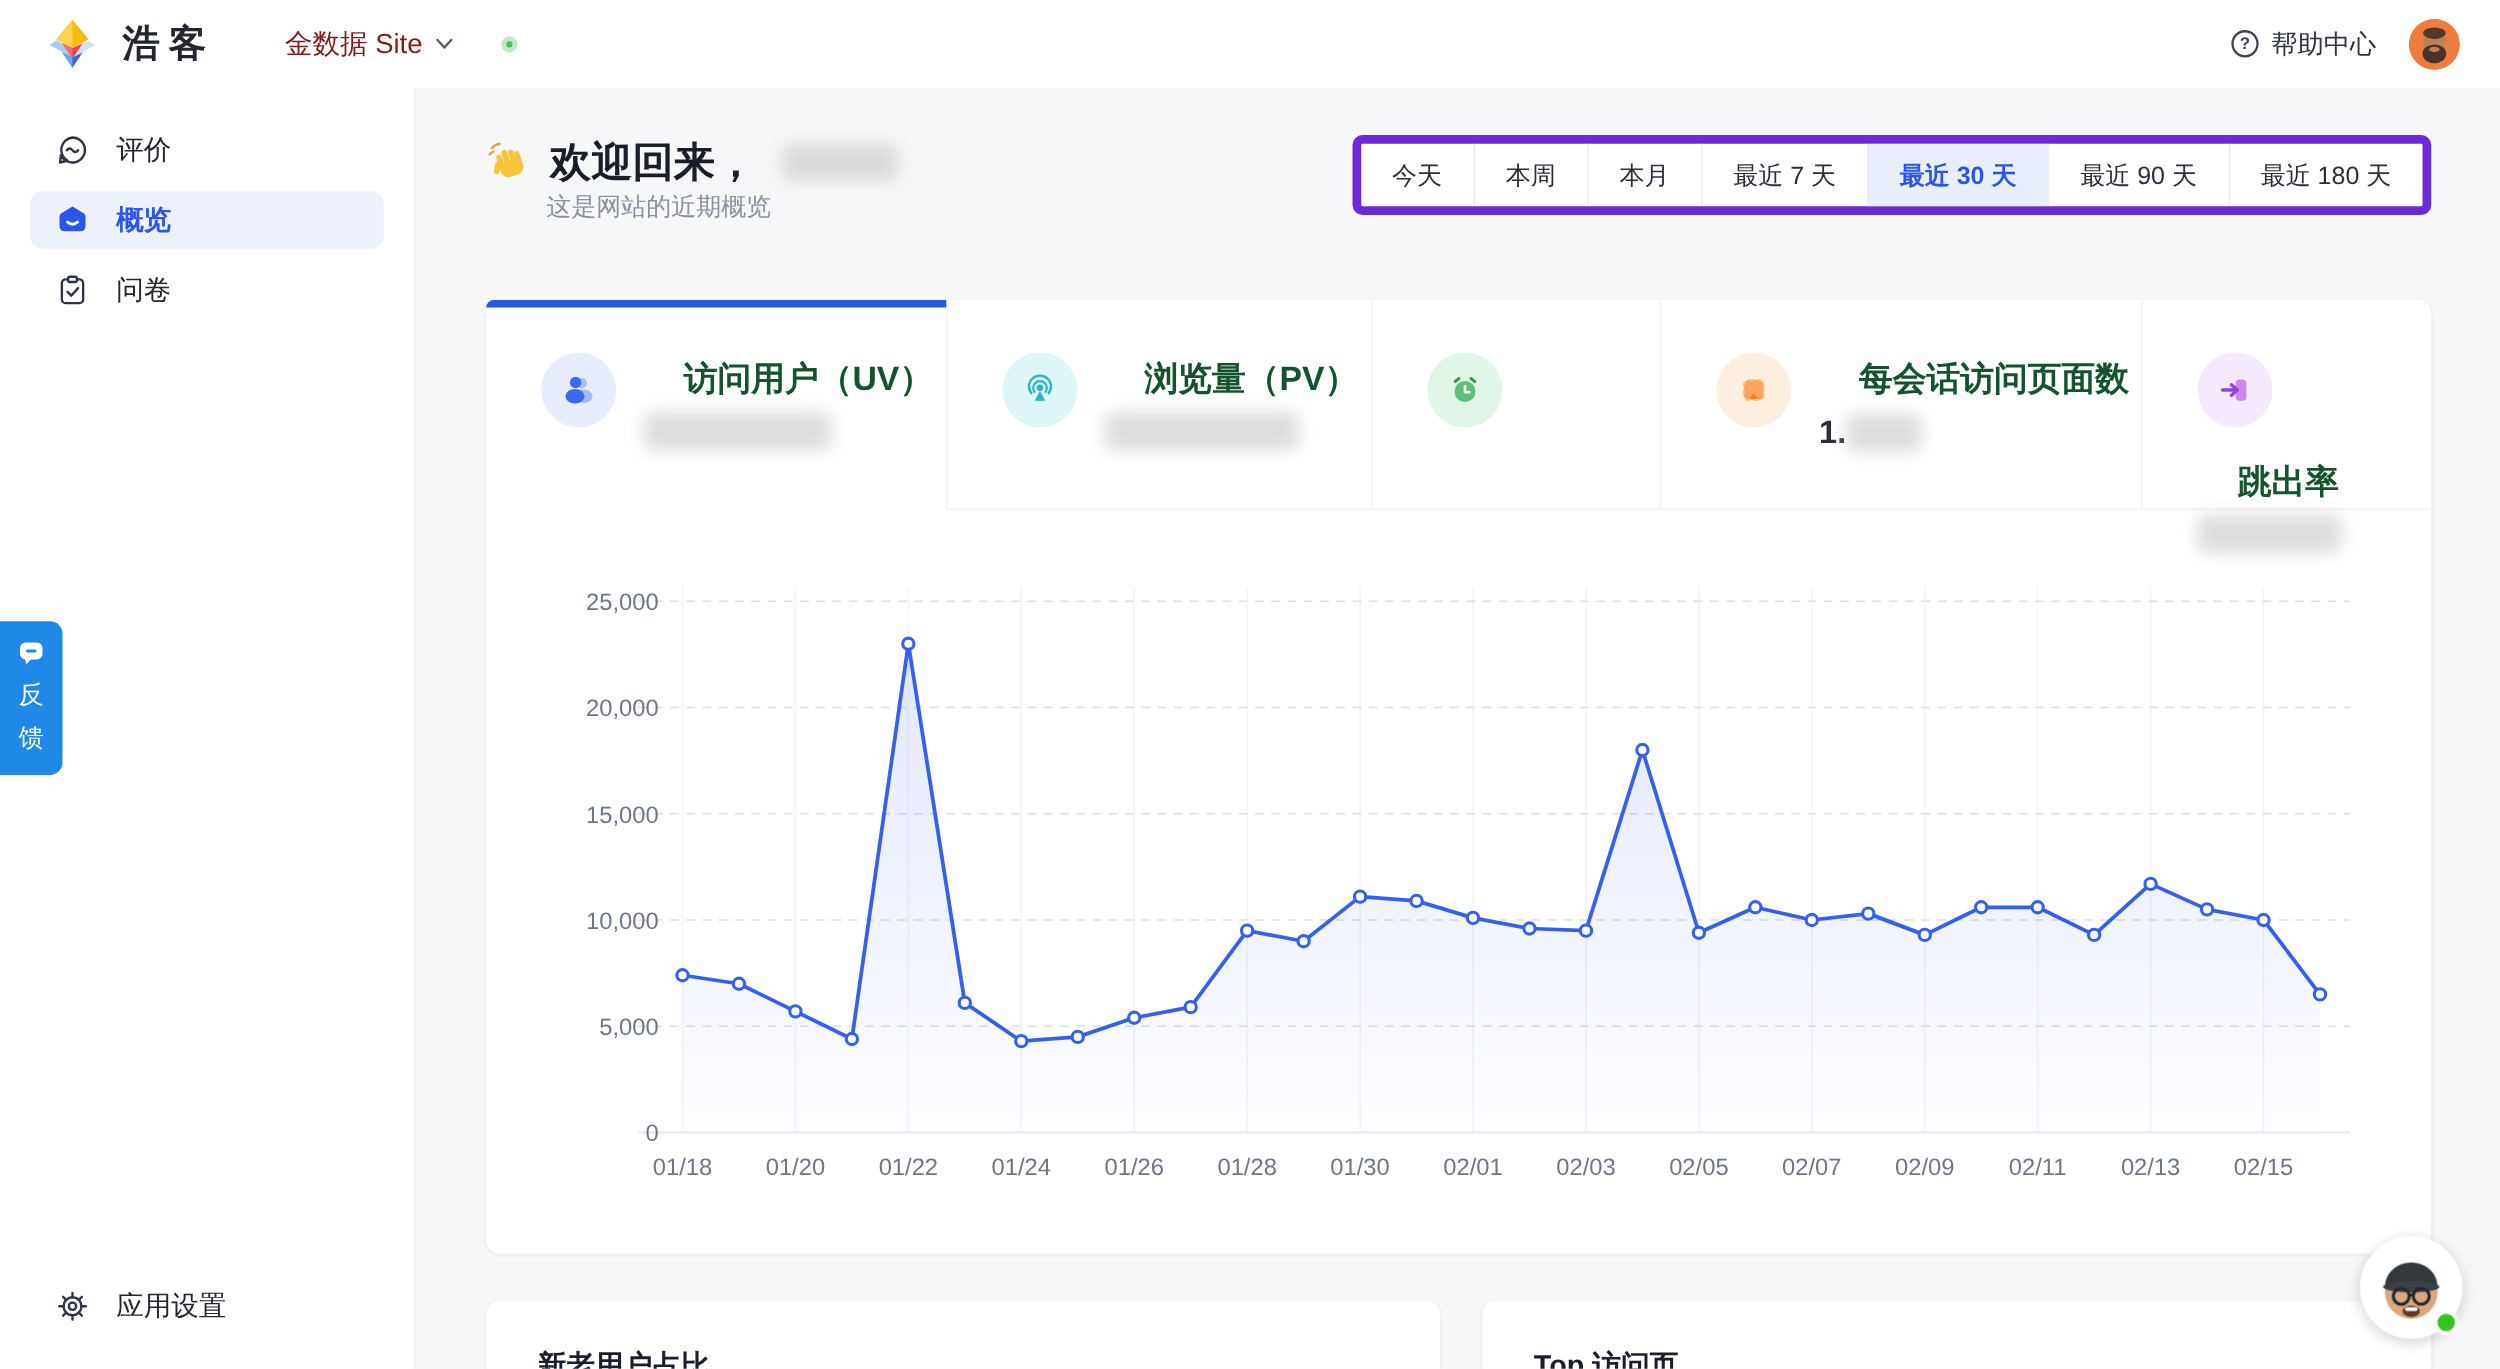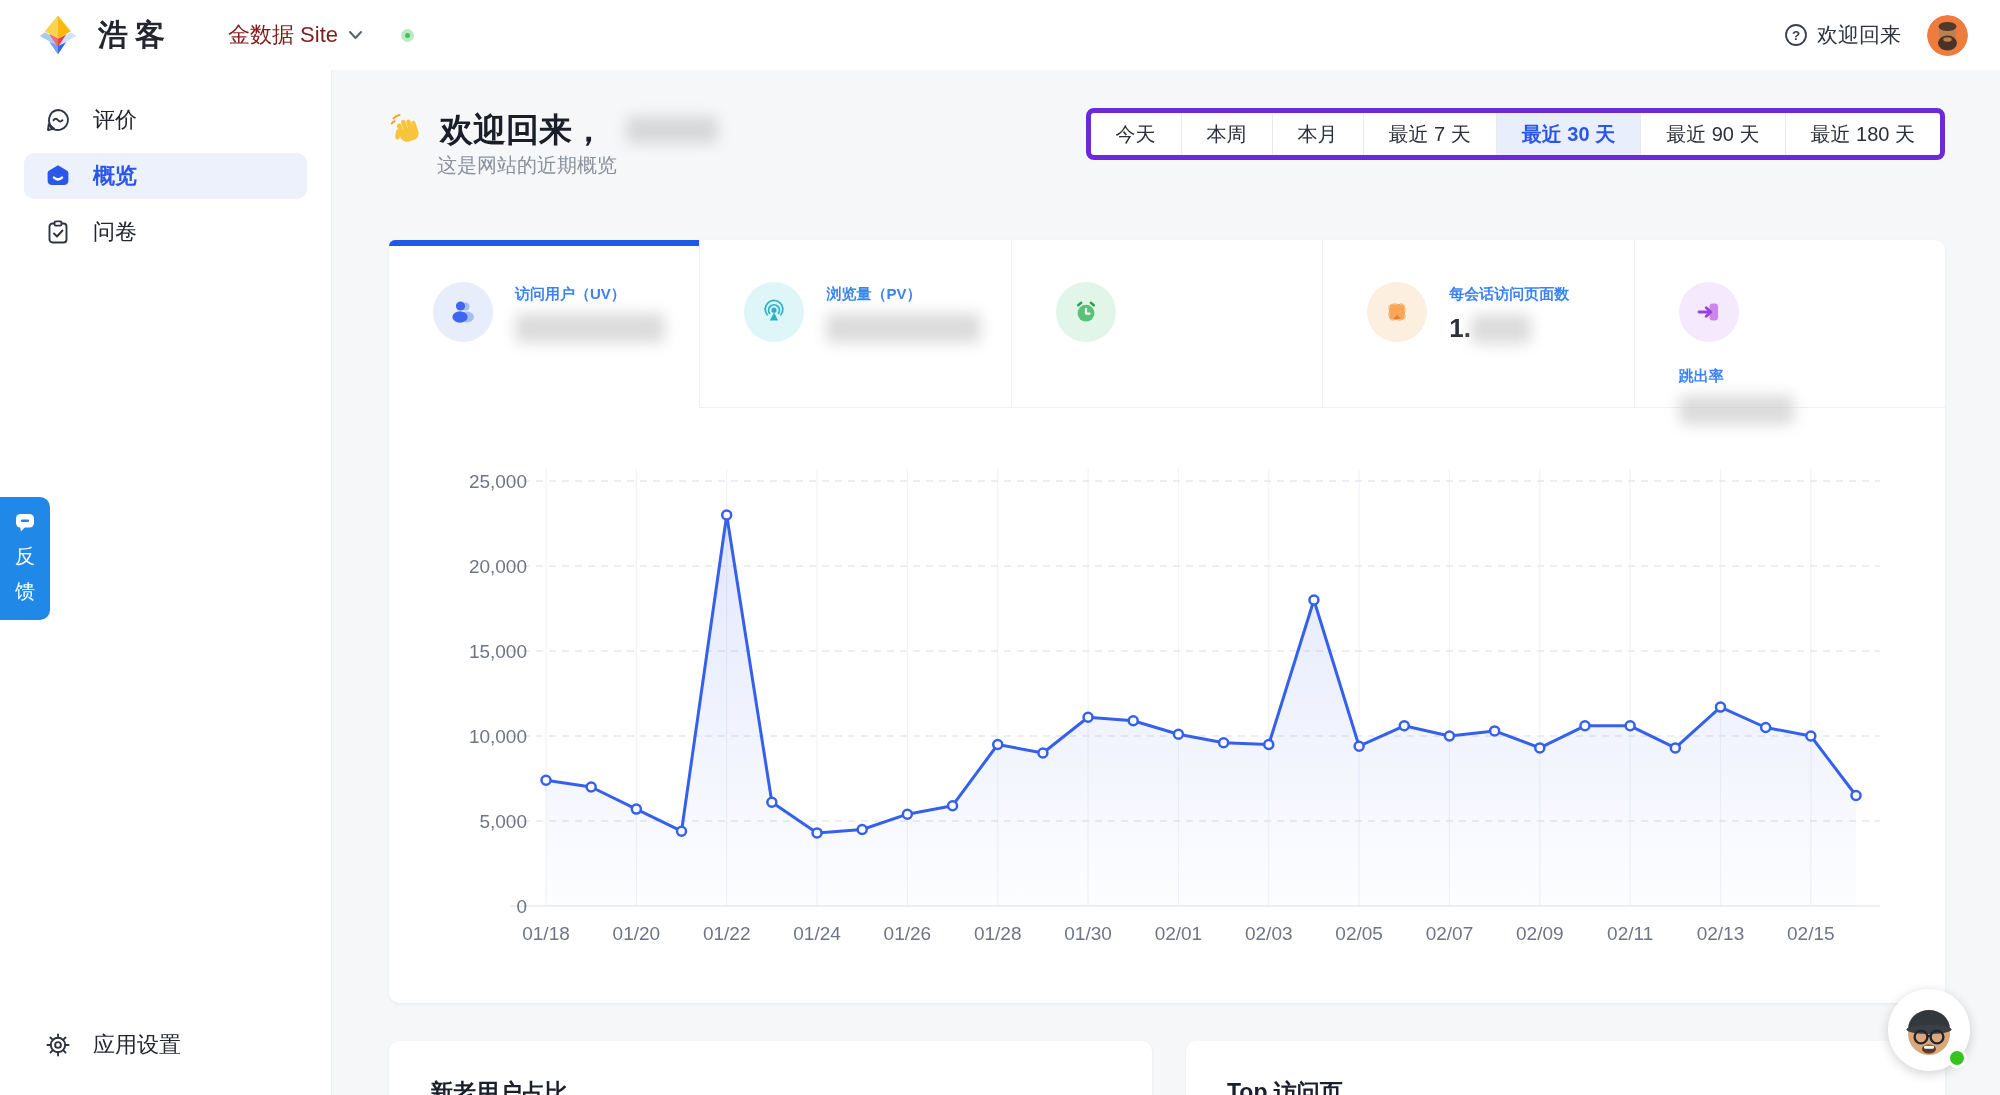--- a/index.html
+++ b/index.html
@@ -35,40 +35,40 @@
 
   
   .main { position:absolute; left:332px; top:70px; right:0; bottom:0; padding:38px 55px 0 57px; overflow:hidden; }
 
   .welcome-row { display:flex; align-items:flex-start; height:132px; }
   .welcome h1 { display:flex; align-items:center; gap:15px; font-size:33px; font-weight:700; color:#191E29; line-height:44px; }
   .welcome .sub { padding-left:48px; font-size:20px; color:#8A919E; }
   .blur-block { display:inline-block; background:#bfbfbf; opacity:.55; filter:blur(7px); border-radius:6px; }
   .name-blur { width:92px; height:28px; margin-left:6px; }
 
-  .seg-control { margin-left:auto; display:flex; height:52px; background:#fff;
-    border:5px solid #6d28d9; border-radius:8px; overflow:hidden; font-size:20px; color:#2A2F3A; }
+  .seg-control { margin-left:auto; display:flex; height:64px; background:#fff;
+    border:7px solid #6d28d9; border-radius:8px; overflow:hidden; font-size:20px; color:#2A2F3A; }
   .seg { display:flex; align-items:center; padding:0 25px; border-left:1px solid #E7EAEF; cursor:pointer; white-space:nowrap; }
   .seg:first-child { border-left:none; }
   .seg.active { background:#E9EEFC; color:#2B57E8; font-weight:700; }
 
   
   .overview-card { background:#fff; border-radius:10px; box-shadow:0 1px 3px rgba(16,24,40,.07); height:763px; }
   .stat-tabs { display:flex; height:168px; }
   .stat-tab { flex:1; position:relative; padding:42px 10px 0 44px; display:flex; gap:22px;
     border-right:1px solid #EEF0F4; border-bottom:1px solid #EEF0F4; cursor:pointer; }
   .stat-tab:last-child { border-right:none;flex-direction:column; }
   .stat-tab.active { border-bottom-color:transparent; }
   .stat-tab.active::before { content:""; position:absolute; top:0; left:0; right:0; height:6px;
     background:#2457E5; border-radius:10px 0 0 0; }
   .stat-ic { width:60px; height:60px; border-radius:50%; display:flex; align-items:center; justify-content:center; flex-shrink:0; }
   .ic-uv { background:#E8EDFC; } .ic-pv { background:#DFF6F9; } .ic-dur { background:#E1F5E8; }
   .ic-pages { background:#FDEFDF; } .ic-bounce { background:#F5EAFD; }
   .stat-info { padding-top:3px; }
-  .stat-label { font-size:15px; font-weight:700; color:#3b82f6; white-space:nowrap; }
+  .stat-label { font-size:27px; font-weight:700; color:#14532d; white-space:nowrap;margin-left:32px; }
   .stat-value { margin-top:9px; display:flex; align-items:center; font-size:26px; font-weight:700; color:#2A2F3A; }
   .val-blur { height:30px; }
 
   .chart-wrap { height:595px; }
   svg.chart { display:block; font-family:inherit; }
 
   
   .bottom-row { display:flex; gap:34px; margin-top:38px; }
   .panel { background:#fff; border-radius:10px; box-shadow:0 1px 3px rgba(16,24,40,.07); height:300px; }
   .panel-left { width:763px; }
@@ -104,21 +104,21 @@
       <polyline points="2,2 7.5,8 13,2" fill="none" stroke="#596070" stroke-width="2" stroke-linecap="round" stroke-linejoin="round"></polyline>
     </svg>
   </div>
   <span class="status-dot"></span>
   <div class="header-right">
     <div class="help">
       <svg width="24" height="24" viewBox="0 0 24 24">
         <circle cx="12" cy="12" r="10" fill="none" stroke="#3A4150" stroke-width="1.8"></circle>
         <text x="12" y="16.6" text-anchor="middle" font-size="13.5" font-weight="bold" fill="#3A4150">?</text>
       </svg>
-      <span>欢迎回来</span>
+      <span>帮助中心</span>
     </div>
     <div class="avatar-top">
       <svg width="41" height="41" viewBox="0 0 41 41">
         <clipPath id="avc">
             <circle cx="20.5" cy="20.5" r="20.5"></circle>
           </clipPath>
         <g clip-path="url(#avc)">
           <rect width="41" height="41" fill="#EE7C3E"></rect>
           <circle cx="20.5" cy="18" r="9" fill="#BC8054"></circle>
           <ellipse cx="20.5" cy="11.5" rx="9" ry="4.6" fill="#513A29"></ellipse>

